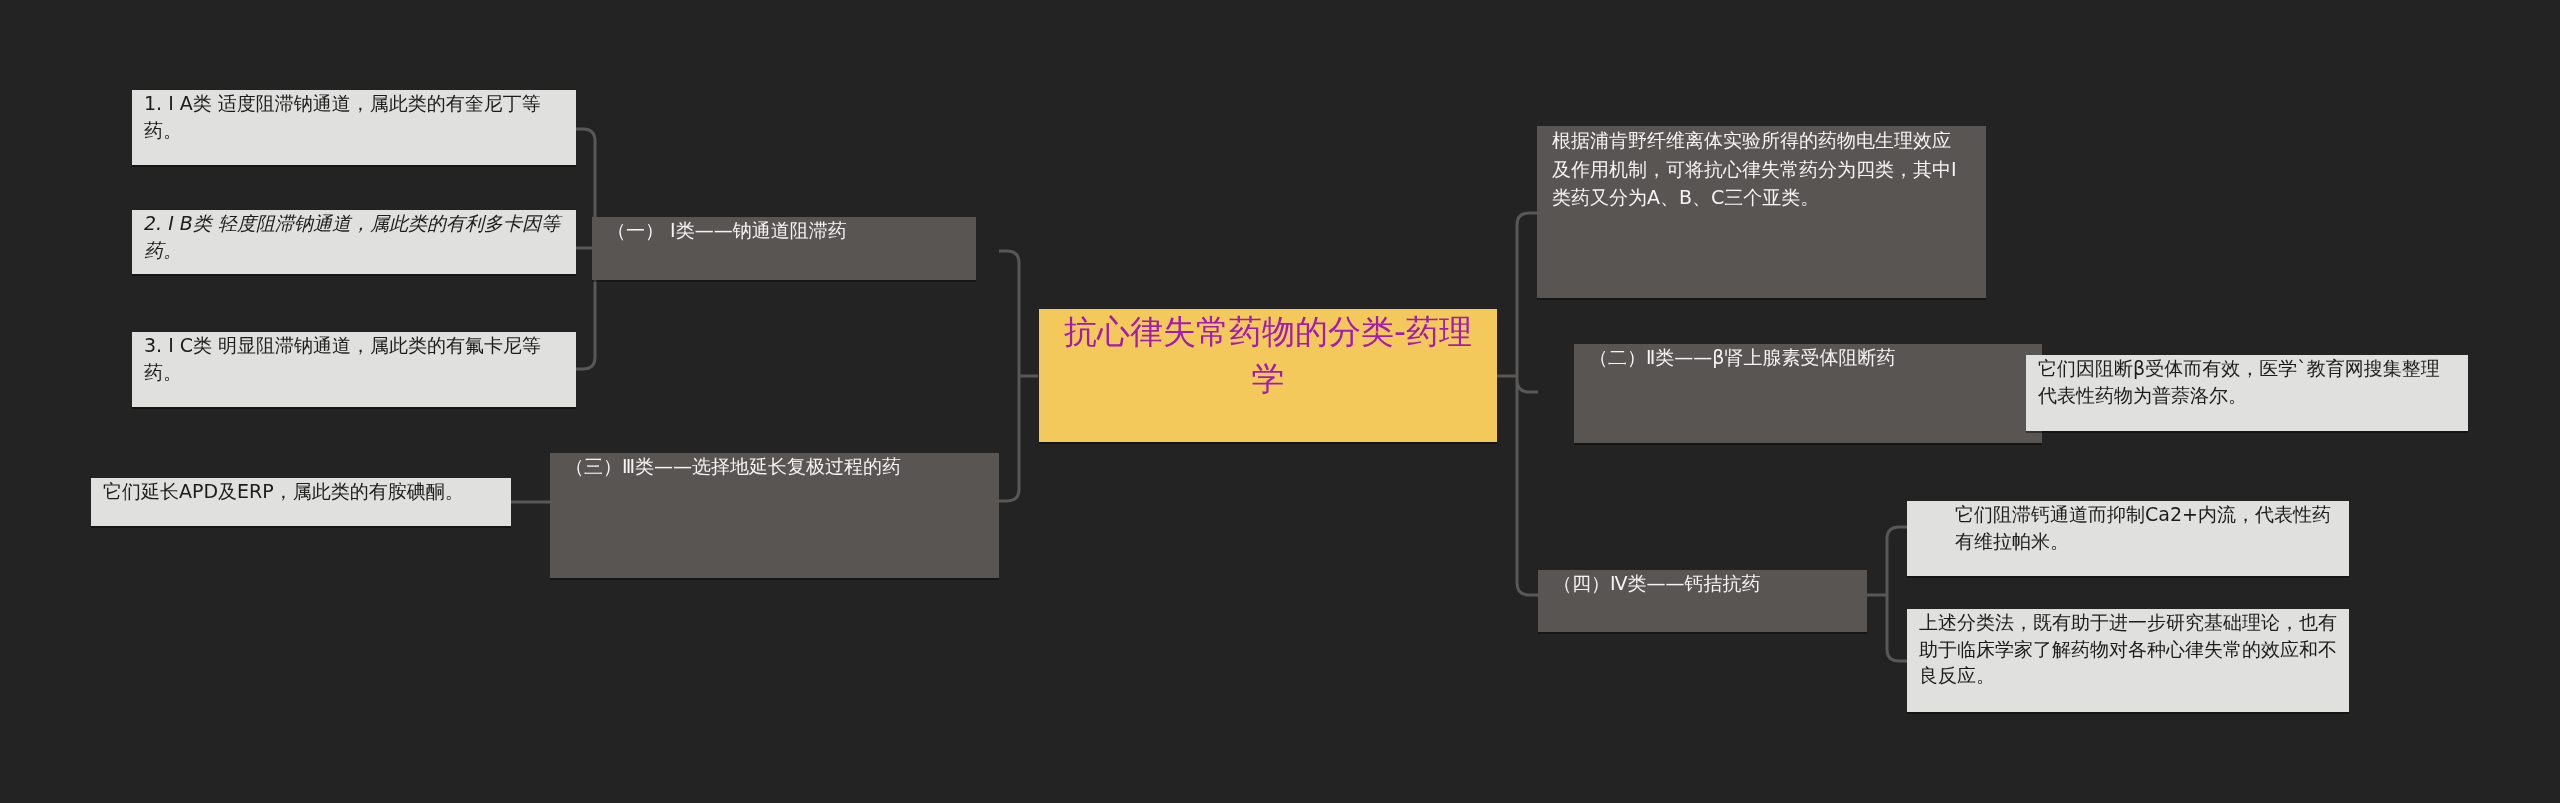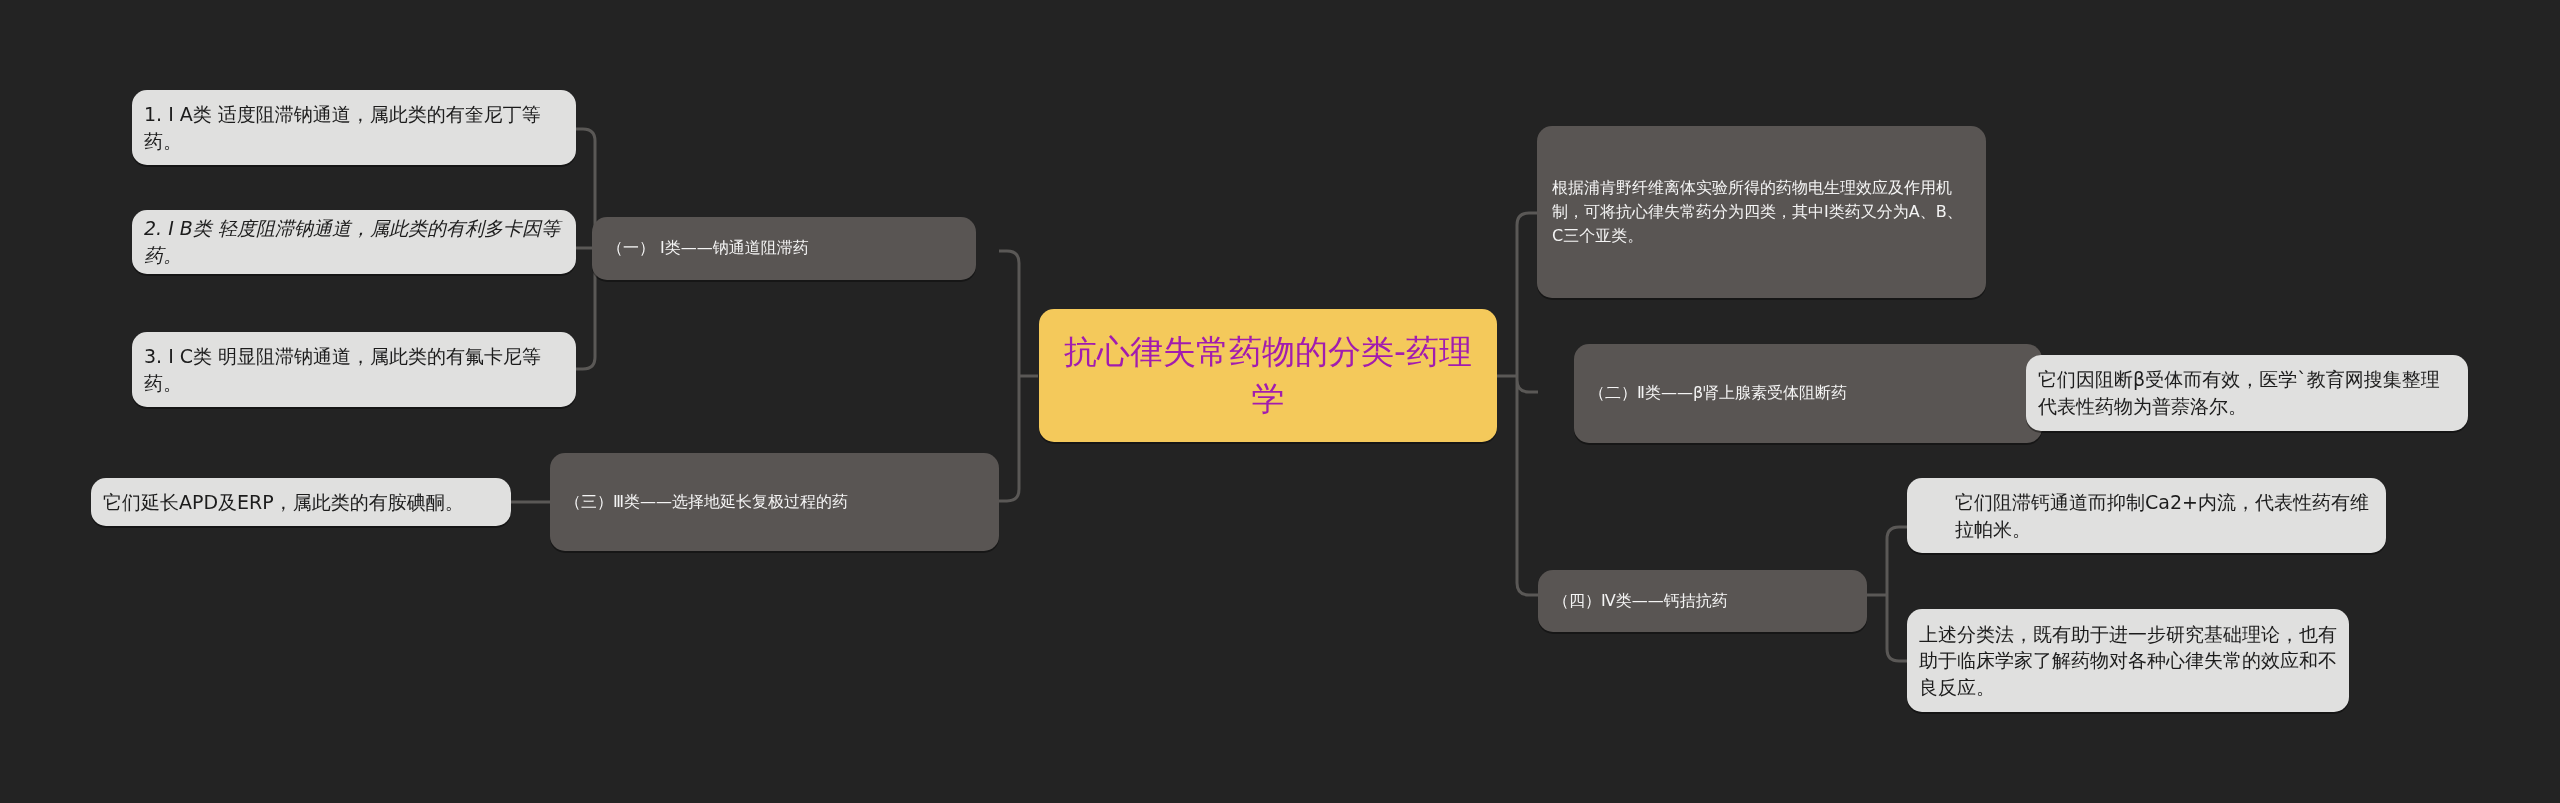--- a/index.html
+++ b/index.html
@@ -4,31 +4,31 @@
 <style>
   html, body { margin: 0; padding: 0; }
   body {
     width: 2560px; height: 803px; background: #232323;
     position: relative; overflow: hidden;
     font-family: "DejaVu Sans", "Liberation Sans", sans-serif;
   }
   svg.links { position: absolute; left: 0; top: 0; width: 2560px; height: 803px; }
   svg.links path { fill: none; stroke: #5a5856; stroke-width: 3; }
   .node {
-    position: absolute; box-sizing: border-box; border-radius: 15px;
-    display: flex; align-items: center; line-height: 1.42;
+    position: absolute; box-sizing: border-box; border-radius: 0;
+    display: flex; align-items: flex-start; line-height: 1.42;
     word-break: break-all;
   }
   .root {
     background: #f4c95b; color: #a21caf; font-size: 33px;
     justify-content: center; text-align: center; padding: 0 20px;
     box-shadow: 0 2px 0 rgba(0,0,0,0.35);
   }
   .branch {
-    background: #595553; color: #f4f4f4; font-size: 16px;
+    background: #595553; color: #f4f4f4; font-size: 19px;
     padding: 0 18px 0 15px; box-shadow: 0 2px 0 rgba(0,0,0,0.35);
   }
   .leaf {
     background: #e0e0df; color: #1c1c1c; font-size: 19px;
     padding: 0 12px; box-shadow: 0 2px 0 rgba(0,0,0,0.4);
     line-height: 1.4;
   }
   .txt { display: block; }
 </style>
 </head>
@@ -63,39 +63,39 @@
 <div class="node leaf" style="left:132px; top:90px; width:444px; height:75px;">
   <span class="txt">1. Ⅰ A类 适度阻滞钠通道，属此类的有奎尼丁等药。</span>
 </div>
 <div class="node leaf" style="left:132px; top:210px; width:444px; height:64px;font-style:italic;">
   <span class="txt">2. Ⅰ B类 轻度阻滞钠通道，属此类的有利多卡因等药。</span>
 </div>
 <div class="node leaf" style="left:132px; top:332px; width:444px; height:75px;">
   <span class="txt">3. Ⅰ C类 明显阻滞钠通道，属此类的有氟卡尼等药。</span>
 </div>
 
-<div class="node branch" style="left:550px; top:453px; width:449px; height:98px;">
+<div class="node branch" style="left:550px; top:453px; width:449px; height:125px;">
   <span class="txt">（三）Ⅲ类——选择地延长复极过程的药</span>
 </div>
 <div class="node leaf" style="left:91px; top:478px; width:420px; height:48px;">
   <span class="txt">它们延长APD及ERP，属此类的有胺碘酮。</span>
 </div>
 
 <div class="node branch" style="left:1537px; top:126px; width:449px; height:172px; line-height:1.5;">
   <span class="txt">根据浦肯野纤维离体实验所得的药物电生理效应及作用机制，可将抗心律失常药分为四类，其中Ⅰ类药又分为A、B、C三个亚类。</span>
 </div>
 
 <div class="node branch" style="left:1538px; top:344px; width:468px; height:99px;margin-left:36px;">
   <span class="txt">（二）Ⅱ类——β肾上腺素受体阻断药</span>
 </div>
 <div class="node leaf" style="left:2026px; top:355px; width:442px; height:76px;">
   <span class="txt">它们因阻断β受体而有效，医学`教育网搜集整理代表性药物为普萘洛尔。</span>
 </div>
 
 <div class="node branch" style="left:1538px; top:563px; width:329px; height:62px;margin-top:7px;">
   <span class="txt">（四）Ⅳ类——钙拮抗药</span>
 </div>
-<div class="node leaf" style="left:1907px; top:478px; width:479px; height:75px;padding-left:48px;">
+<div class="node leaf" style="left:1907px; top:501px; width:442px; height:75px;padding-left:48px;">
   <span class="txt">它们阻滞钙通道而抑制Ca2+内流，代表性药有维拉帕米。</span>
 </div>
 <div class="node leaf" style="left:1907px; top:609px; width:442px; height:103px;">
   <span class="txt">上述分类法，既有助于进一步研究基础理论，也有助于临床学家了解药物对各种心律失常的效应和不良反应。</span>
 </div>
 
 </body></html>

